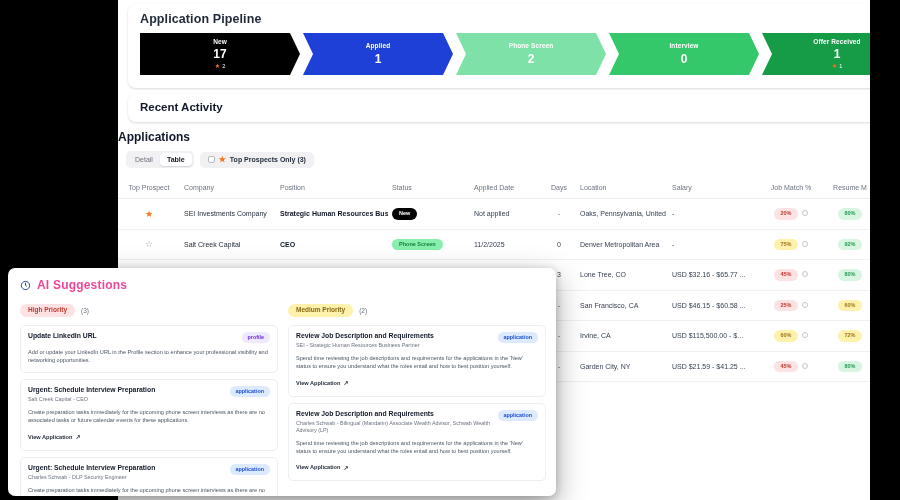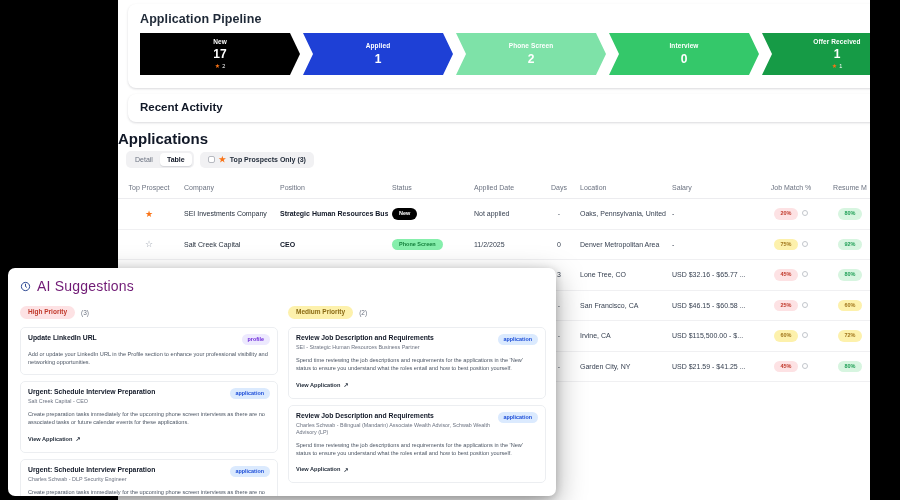--- a/index.html
+++ b/index.html
@@ -64,21 +64,21 @@
     border-radius: 8px;
   }
   .recent-title {
     font-size: 11.5px; font-weight: 700; color: #111827;
     padding: 7px 0 0 12px;
   }
 
   
   .apps-heading {
     position: absolute; left: 0px; top: 130px;
-    font-size: 15px; font-weight: 700; color: #111827;
+    font-size: 12px; font-weight: 700; color: #111827;
   }
   .toolbar {
     position: absolute; left: 8px; top: 151px;
     display: flex; align-items: center; gap: 6px;
   }
   .seg {
     display: flex; align-items: center;
     background: #f1f1f3; border-radius: 5px; padding: 2px;
   }
   .seg-btn {
@@ -160,21 +160,21 @@
     overflow: hidden;
   }
   .ai-header {
     display:flex; align-items:center; gap: 6px;
     padding: 10px 12px 6px 12px;
   }
   .ai-header .bulb {
     width: 11px; height: 11px; color: #1e3a8a;
     display:flex; align-items:center; justify-content:center;
   }
-  .ai-title { font-size: 14px; font-weight: 400; color: #701a75; letter-spacing: .2px; }
+  .ai-title { font-size: 12px; font-weight: 700; color: #ec4899; letter-spacing: .2px; }
 
   .ai-cols { display:flex; gap: 10px; padding: 6px 10px 10px 12px; }
   .ai-col { flex: 1; min-width: 0; }
   .pri-row { display:flex; align-items:center; gap:6px; margin-bottom: 8px; }
   .pri-pill {
     border-radius: 999px; font-size: 6.5px; font-weight: 700;
     padding: 3px 8px; line-height: 1;
   }
   .pri-pill.high { background:#fde2e4; color:#c0392b; }
   .pri-pill.med  { background:#fdf1ac; color:#8a6a14; }

